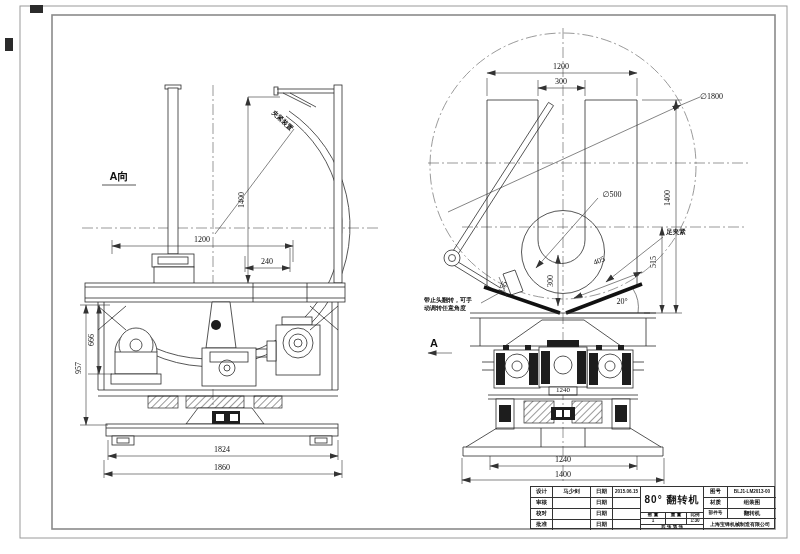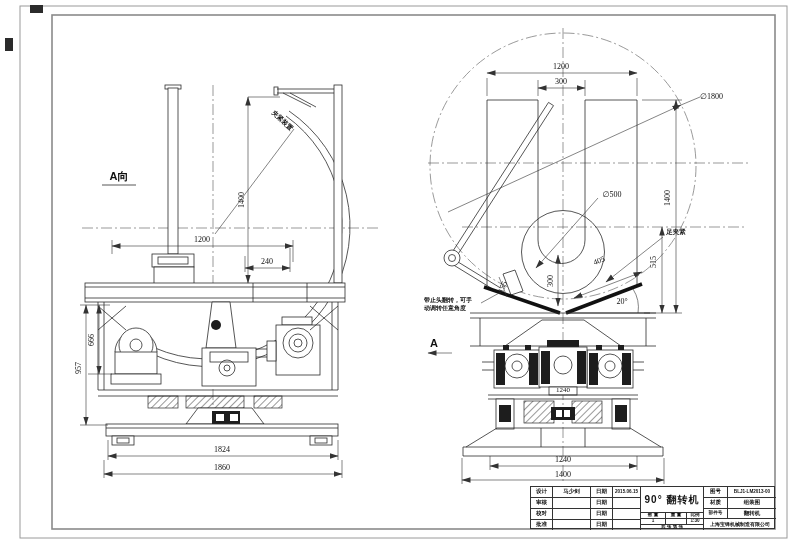--- a/index.html
+++ b/index.html
@@ -303,21 +303,21 @@
   <div class="cell" style="left:0;top:22px;width:22px;height:11px;">校对</div>
   <div class="cell" style="left:22px;top:22px;width:38px;height:11px;"></div>
   <div class="cell" style="left:60px;top:22px;width:22px;height:11px;">日期</div>
   <div class="cell small" style="left:82px;top:22px;width:28px;height:11px;"></div>
 
   <div class="cell nbb" style="left:0;top:33px;width:22px;height:10px;">批准</div>
   <div class="cell nbb" style="left:22px;top:33px;width:38px;height:10px;"></div>
   <div class="cell nbb" style="left:60px;top:33px;width:22px;height:10px;">日期</div>
   <div class="cell nbb small" style="left:82px;top:33px;width:28px;height:10px;"></div>
 
-  <div class="cell title" style="left:110px;top:0;width:63px;height:26px;">90° 翻转机</div>
+  <div class="cell title" style="left:110px;top:0;width:63px;height:26px;">80° 翻转机</div>
   <div class="cell" style="left:110px;top:26px;width:25px;height:6px;font-size:4.6px;">数 量</div>
   <div class="cell" style="left:135px;top:26px;width:21px;height:6px;font-size:4.6px;">重 量</div>
   <div class="cell" style="left:156px;top:26px;width:17px;height:6px;font-size:4.6px;">比例</div>
   <div class="cell" style="left:110px;top:32px;width:25px;height:6px;font-size:4.6px;">1</div>
   <div class="cell" style="left:135px;top:32px;width:21px;height:6px;font-size:4.6px;"></div>
   <div class="cell" style="left:156px;top:32px;width:17px;height:6px;font-size:4.6px;">1:30</div>
   <div class="cell nbb" style="left:110px;top:38px;width:63px;height:5px;font-size:4.6px;">共  张  第  张</div>
 
   <div class="cell" style="left:173px;top:0;width:24px;height:11px;">图号</div>
   <div class="cell nb small" style="left:197px;top:0;width:48px;height:11px;">BLJ1-LM2013-00</div>

